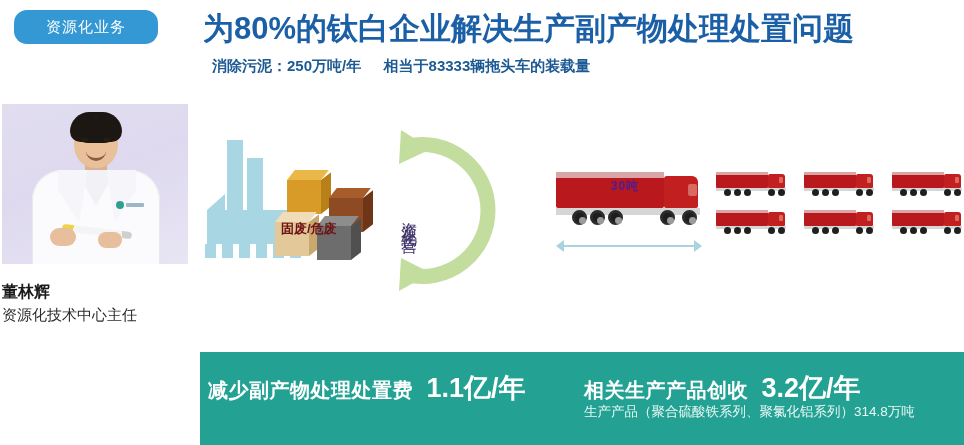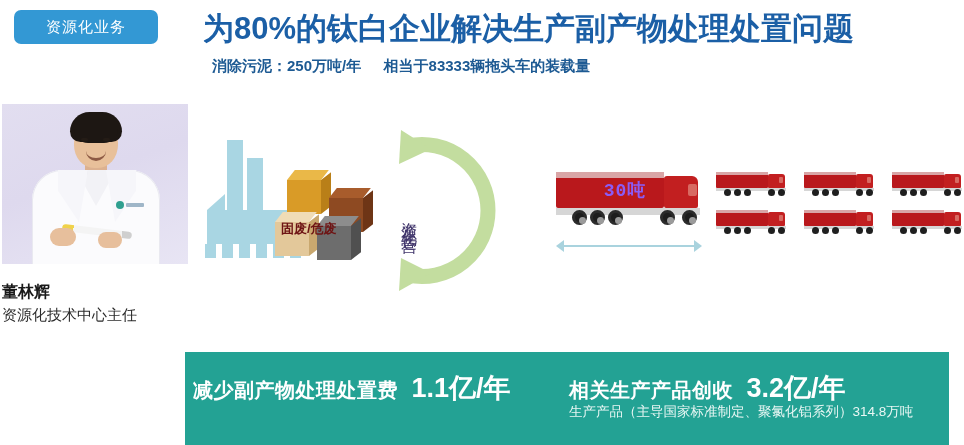--- a/index.html
+++ b/index.html
@@ -6,21 +6,21 @@
   body{
     width:964px;height:445px;background:#ffffff;
     font-family:"Liberation Sans","DejaVu Sans",sans-serif;
     overflow:hidden;position:relative;
   }
   #slide{position:relative;width:964px;height:445px;background:#fff;overflow:hidden;}
 
   
   .badge{
     position:absolute;left:14px;top:10px;width:144px;height:34px;
-    background:#3398d4;border-radius:7px;
+    background:#3398d4;border-radius:13px;
     display:flex;align-items:center;justify-content:center;
     color:#fff;font-size:15px;letter-spacing:1px;
   }
 
   
   .headline{
     position:absolute;left:203px;top:8px;width:740px;
     font-size:31px;font-weight:bold;color:#1b5fa6;letter-spacing:0px;
     white-space:nowrap;
   }
@@ -174,21 +174,21 @@
   .bigtruck{position:absolute;left:8px;top:12px;width:150px;height:58px;}
   .t-trailer{position:absolute;left:0;top:0;width:108px;height:36px;background:#b9181c;border-radius:2px;}
   .t-trailer:after{content:"";position:absolute;left:0;top:0;width:108px;height:6px;background:#d9a5a6;}
   .t-cab{position:absolute;left:108px;top:4px;width:34px;height:32px;background:#c21f20;border-radius:3px 6px 2px 2px;}
   .t-cab:before{content:"";position:absolute;left:24px;top:8px;width:9px;height:12px;background:#d86a62;border-radius:2px;}
   .t-chassis{position:absolute;left:0;top:36px;width:144px;height:7px;background:#d6d6d6;}
   .t-wheel{position:absolute;top:38px;width:15px;height:15px;border-radius:50%;background:#1d1d1d;border:3px solid #2b2b2b;box-sizing:border-box;}
   .t-wheel:after{content:"";position:absolute;left:4px;top:4px;width:7px;height:7px;border-radius:50%;background:#9b9b9b;}
   .bt-label{
     position:absolute;left:34px;top:6px;width:70px;text-align:center;
-    font-size:18px;font-weight:bold;color:#8b5cf6;letter-spacing:1px;font-family:Liberation Mono, monospace;
+    font-size:12px;font-weight:bold;color:#4c1d95;letter-spacing:1px;
   }
   .dimline{position:absolute;left:8px;top:80px;width:146px;height:12px;}
   .dimline .bar{position:absolute;left:6px;top:5px;width:134px;height:2px;background:#a9d3de;}
   .dimline .ar{position:absolute;top:0;width:0;height:0;border-top:6px solid transparent;border-bottom:6px solid transparent;}
   .dimline .arL{left:0;border-right:8px solid #a9d3de;}
   .dimline .arR{right:0;border-left:8px solid #a9d3de;}
   .dim-label{position:absolute;left:8px;top:88px;width:150px;text-align:center;font-size:25px;color:#a9d3de;font-weight:bold;}
 
   .minigrid{position:absolute;left:168px;top:12px;width:248px;height:78px;}
   .mt{position:absolute;width:72px;height:26px;}
@@ -198,21 +198,21 @@
   .mt .cb:before{content:"";position:absolute;left:11px;top:3px;width:4px;height:6px;background:#d86a62;border-radius:1px;}
   .mt .ch{position:absolute;left:0;top:16px;width:70px;height:3px;background:#d6d6d6;}
   .mt .w{position:absolute;top:17px;width:7px;height:7px;border-radius:50%;background:#1f1f1f;}
   .count-label{
     position:absolute;left:168px;top:85px;width:150px;
     font-size:22px;font-weight:bold;color:#c9dee0;letter-spacing:0px;
   }
 
   
   .band{
-    position:absolute;left:185px;top:352px;width:764px;height:93px;
+    position:absolute;left:200px;top:352px;width:764px;height:93px;
     background:#23a294;
   }
   .band .col{position:absolute;top:0;height:93px;}
   .col-left{left:8px;width:370px;}
   .col-right{left:384px;width:380px;}
   .stat-row{position:absolute;left:0;top:18px;white-space:nowrap;}
   .stat-label{
     display:inline-block;font-size:20px;font-weight:bold;color:#ffffff;
     vertical-align:baseline;letter-spacing:0.5px;
   }
@@ -405,17 +405,17 @@
         <span class="stat-label">减少副产物处理处置费</span>
         <span class="stat-value">1.1亿/年</span>
       </div>
     </div>
 
     <div class="col col-right">
       <div class="stat-row">
         <span class="stat-label">相关生产产品创收</span>
         <span class="stat-value">3.2亿/年</span>
       </div>
-      <div class="stat-note">生产产品（主导国家标准制定、聚氯化铝系列）314.8万吨</div>
+      <div class="stat-note">生产产品（聚合硫酸铁系列、聚氯化铝系列）314.8万吨</div>
     </div>
   </div>
 
 </div>
 
 </body></html>

